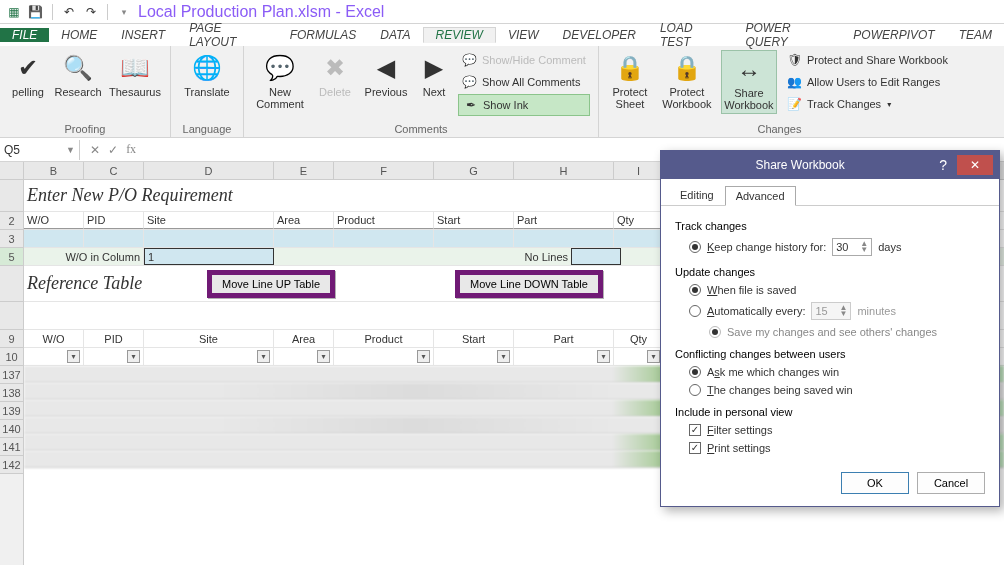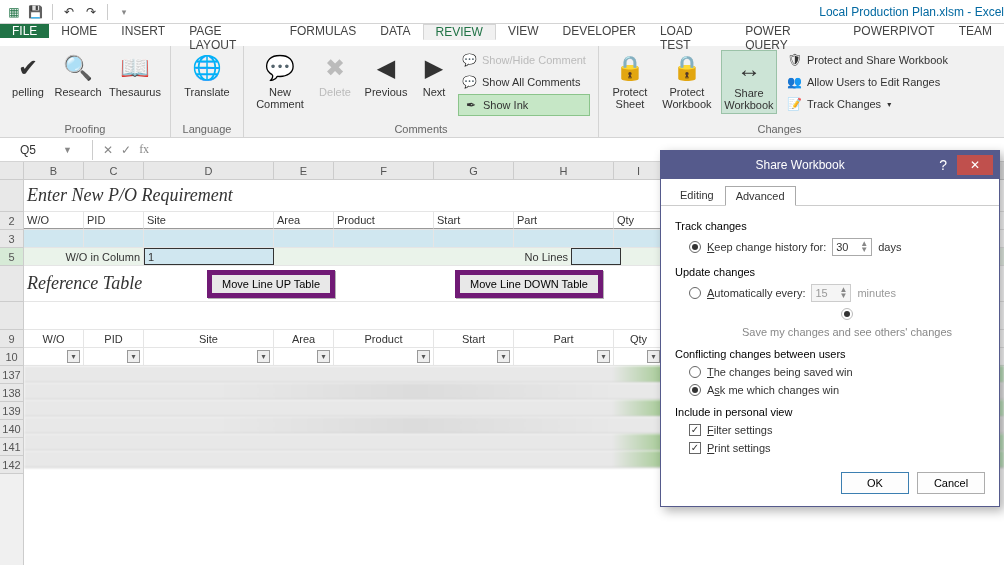--- a/index.html
+++ b/index.html
@@ -3,45 +3,45 @@
 <meta charset="utf-8">
 <style>
   * { margin: 0; padding: 0; box-sizing: border-box; font-family: "Segoe UI", Tahoma, sans-serif; }
   body { background: #fff; font-size: 12px; color: #333; overflow: hidden; width: 1004px; height: 565px; position: relative; }
 
   
   .titlebar { height: 24px; background: #fff; display: flex; align-items: center; border-bottom: 1px solid #d4d4d4; }
   .qat { display: flex; align-items: center; gap: 6px; padding: 0 6px; }
   .qat-icon { width: 16px; height: 16px; display: inline-flex; align-items: center; justify-content: center; font-size: 12px; }
   .qat-sep { width: 1px; height: 16px; background: #ccc; margin: 0 2px; }
-  .title-text { flex: 1; text-align: right; font-size: 12px; color: #0369a1; }
-
-  
-  .tabs { height: 22px; display: flex; align-items: flex-start; background: #fff; }
+  .title-text { flex: 1; text-align: left; font-size: 16px; color: #8b5cf6; }
+
+  
+  .tabs { height: 22px; display: flex; align-items: center; background: #fff; font-style: italic; }
   .tab { padding: 0 12px; display: flex; align-items: center; font-size: 12px; color: #444; cursor: pointer; }
   .tab.file { background: #217346; color: #fff; font-weight: normal; }
   .tab.active { border: 1px solid #d4d4d4; border-bottom: 1px solid #f1f1f1; background: #f1f1f1; color: #217346; }
 
   
   .ribbon { height: 92px; background: #f1f1f1; display: flex; border-bottom: 1px solid #d4d4d4; }
   .rgroup { border-right: 1px solid #d4d4d4; padding: 4px 8px 0 8px; display: flex; flex-direction: column; justify-content: space-between; }
   .rgroup-body { display: flex; align-items: flex-start; gap: 6px; }
   .rgroup-label { text-align: center; font-size: 11px; color: #666; padding-bottom: 2px; }
   .big-btn { display: flex; flex-direction: column; align-items: center; width: 56px; padding: 2px; gap: 2px; cursor: pointer; }
   .big-btn.active { background: #cce4d6; border: 1px solid #9bc2a8; }
   .big-btn .ico { width: 32px; height: 32px; display: flex; align-items: center; justify-content: center; font-size: 24px; }
   .big-btn .lbl { font-size: 11px; text-align: center; line-height: 1.1; }
   .small-btns { display: flex; flex-direction: column; gap: 2px; }
   .small-btn { display: flex; align-items: center; gap: 4px; font-size: 11px; padding: 2px 4px; cursor: pointer; }
   .small-btn.green { background: #c6e7c6; border: 1px solid #8bc48b; }
   .small-btn .si { width: 16px; height: 16px; display: inline-flex; align-items: center; justify-content: center; font-size: 12px; }
 
   
   .fbar { height: 24px; display: flex; align-items: center; border-bottom: 1px solid #d4d4d4; background: #fff; }
-  .namebox { width: 93px; padding: 0 20px; height: 20px; border-right: 1px solid #ccc; display: flex; align-items: center; font-size: 12px; }
+  .namebox { width: 80px; padding: 0 4px; height: 20px; border-right: 1px solid #ccc; display: flex; align-items: center; font-size: 12px; }
   .namebox .dd { margin-left: auto; color: #888; font-size: 9px; }
   .fbar-icons { display: flex; align-items: center; gap: 8px; padding: 0 10px; color: #888; }
   .fx { font-family: serif; }
   .fbar-blank { flex: 1; }
 
   
   .sheet { position: relative; display: flex; height: calc(565px - 24px - 22px - 92px - 24px); }
   .rowhdrs { width: 24px; background: #f0f0f0; border-right: 1px solid #ccc; }
   .rowhdr { height: 18px; border-bottom: 1px solid #ccc; font-size: 11px; color: #555; display: flex; align-items: center; justify-content: center; background:#e8e8e8; }
   .rowhdr.sel { background: #d6ead6; }
@@ -67,21 +67,21 @@
   .dlg-tb { height: 28px; background: #555a8c; display:flex; align-items:center; padding:0 6px; }
   .dlg-title { flex:1; text-align:center; color:#fff; font-size:12px; }
   .dlg-help { color:#fff; font-size:14px; padding:0 6px; cursor:pointer; }
   .dlg-close { width:36px; height:20px; background:#c0504d; color:#fff; display:flex; align-items:center; justify-content:center; cursor:pointer; font-size:12px; margin-left:4px;}
   .dlg-tabs { display:flex; padding: 6px 8px 0 8px; background:#fff; border-bottom:1px solid #ccc; }
   .dlg-tab { padding:3px 10px; font-size:11px; border:1px solid transparent; cursor:pointer; }
   .dlg-tab.active { border:1px solid #aaa; border-bottom:1px solid #fff; background:#fff; position:relative; top:1px; }
   .dlg-body { padding: 10px 14px; font-size: 11px; display:flex; flex-direction:column; gap:6px; }
   .dlg-section { color:#000; margin-top:4px; }
   .dlg-row { display:flex; align-items:center; gap:6px; padding-left:14px; }
-  .dlg-row.sub { padding-left: 34px; color:#888;flex-direction:column; }
+  .dlg-row.sub { padding-left: 34px; color:#888; }
   .radio, .chk { width:12px; height:12px; border:1px solid #666; border-radius:50%; display:inline-flex; align-items:center; justify-content:center; flex-shrink:0; }
   .radio.on::after { content:""; width:6px; height:6px; background:#333; border-radius:50%; }
   .radio.dis { border-color:#bbb; }
   .chk { border-radius:0; }
   .chk.on::after { content:"✓"; font-size:10px; color:#333; line-height:1; }
   .spin { width:40px; height:18px; border:1px solid #aaa; display:inline-flex; align-items:center; padding:0 3px; font-size:11px; background:#fff; }
   .spin.dis { background:#f5f5f5; border-color:#ccc; color:#999; }
   .spin .ud { margin-left:auto; font-size:8px; color:#888; line-height:0.7; }
   .dlg-btns { display:flex; justify-content:flex-end; gap:8px; padding: 8px 14px 12px; }
   .dlg-btn { min-width:68px; height:22px; border:1px solid #adadad; background:#fdfdfd; font-size:11px; cursor:pointer; }
@@ -364,41 +364,45 @@
       <span><span class="ul">K</span>eep change history for:</span>
       <span class="spin">
           <span>30</span>
           <span class="ud">▲<br>▼</span>
         </span>
       <span>days</span>
     </div>
 
     <div class="dlg-section">Update changes</div>
     <div class="dlg-row">
+      <span class="radio on"></span>
+      <span><span class="ul">W</span>hen file is saved</span>
+    </div>
+    <div class="dlg-row">
       <span class="radio"></span>
       <span><span class="ul">A</span>utomatically every:</span>
       <span class="spin dis">
           <span>15</span>
           <span class="ud">▲<br>▼</span>
         </span>
       <span style="color:#999">minutes</span>
     </div>
     <div class="dlg-row sub">
       <span class="radio dis on"></span>
       <span>Save my changes and see others' changes</span>
     </div>
 
     <div class="dlg-section">Conflicting changes between users</div>
     <div class="dlg-row">
+      <span class="radio on"></span>
+      <span>A<span class="ul">s</span>k me which changes win</span>
+    </div>
+    <div class="dlg-row">
       <span class="radio"></span>
       <span><span class="ul">T</span>he changes being saved win</span>
-    </div>
-    <div class="dlg-row">
-      <span class="radio on"></span>
-      <span>A<span class="ul">s</span>k me which changes win</span>
     </div>
 
     <div class="dlg-section">Include in personal view</div>
     <div class="dlg-row">
       <span class="chk on"></span>
       <span><span class="ul">F</span>ilter settings</span>
     </div>
     <div class="dlg-row">
       <span class="chk on"></span>
       <span><span class="ul">P</span>rint settings</span>

